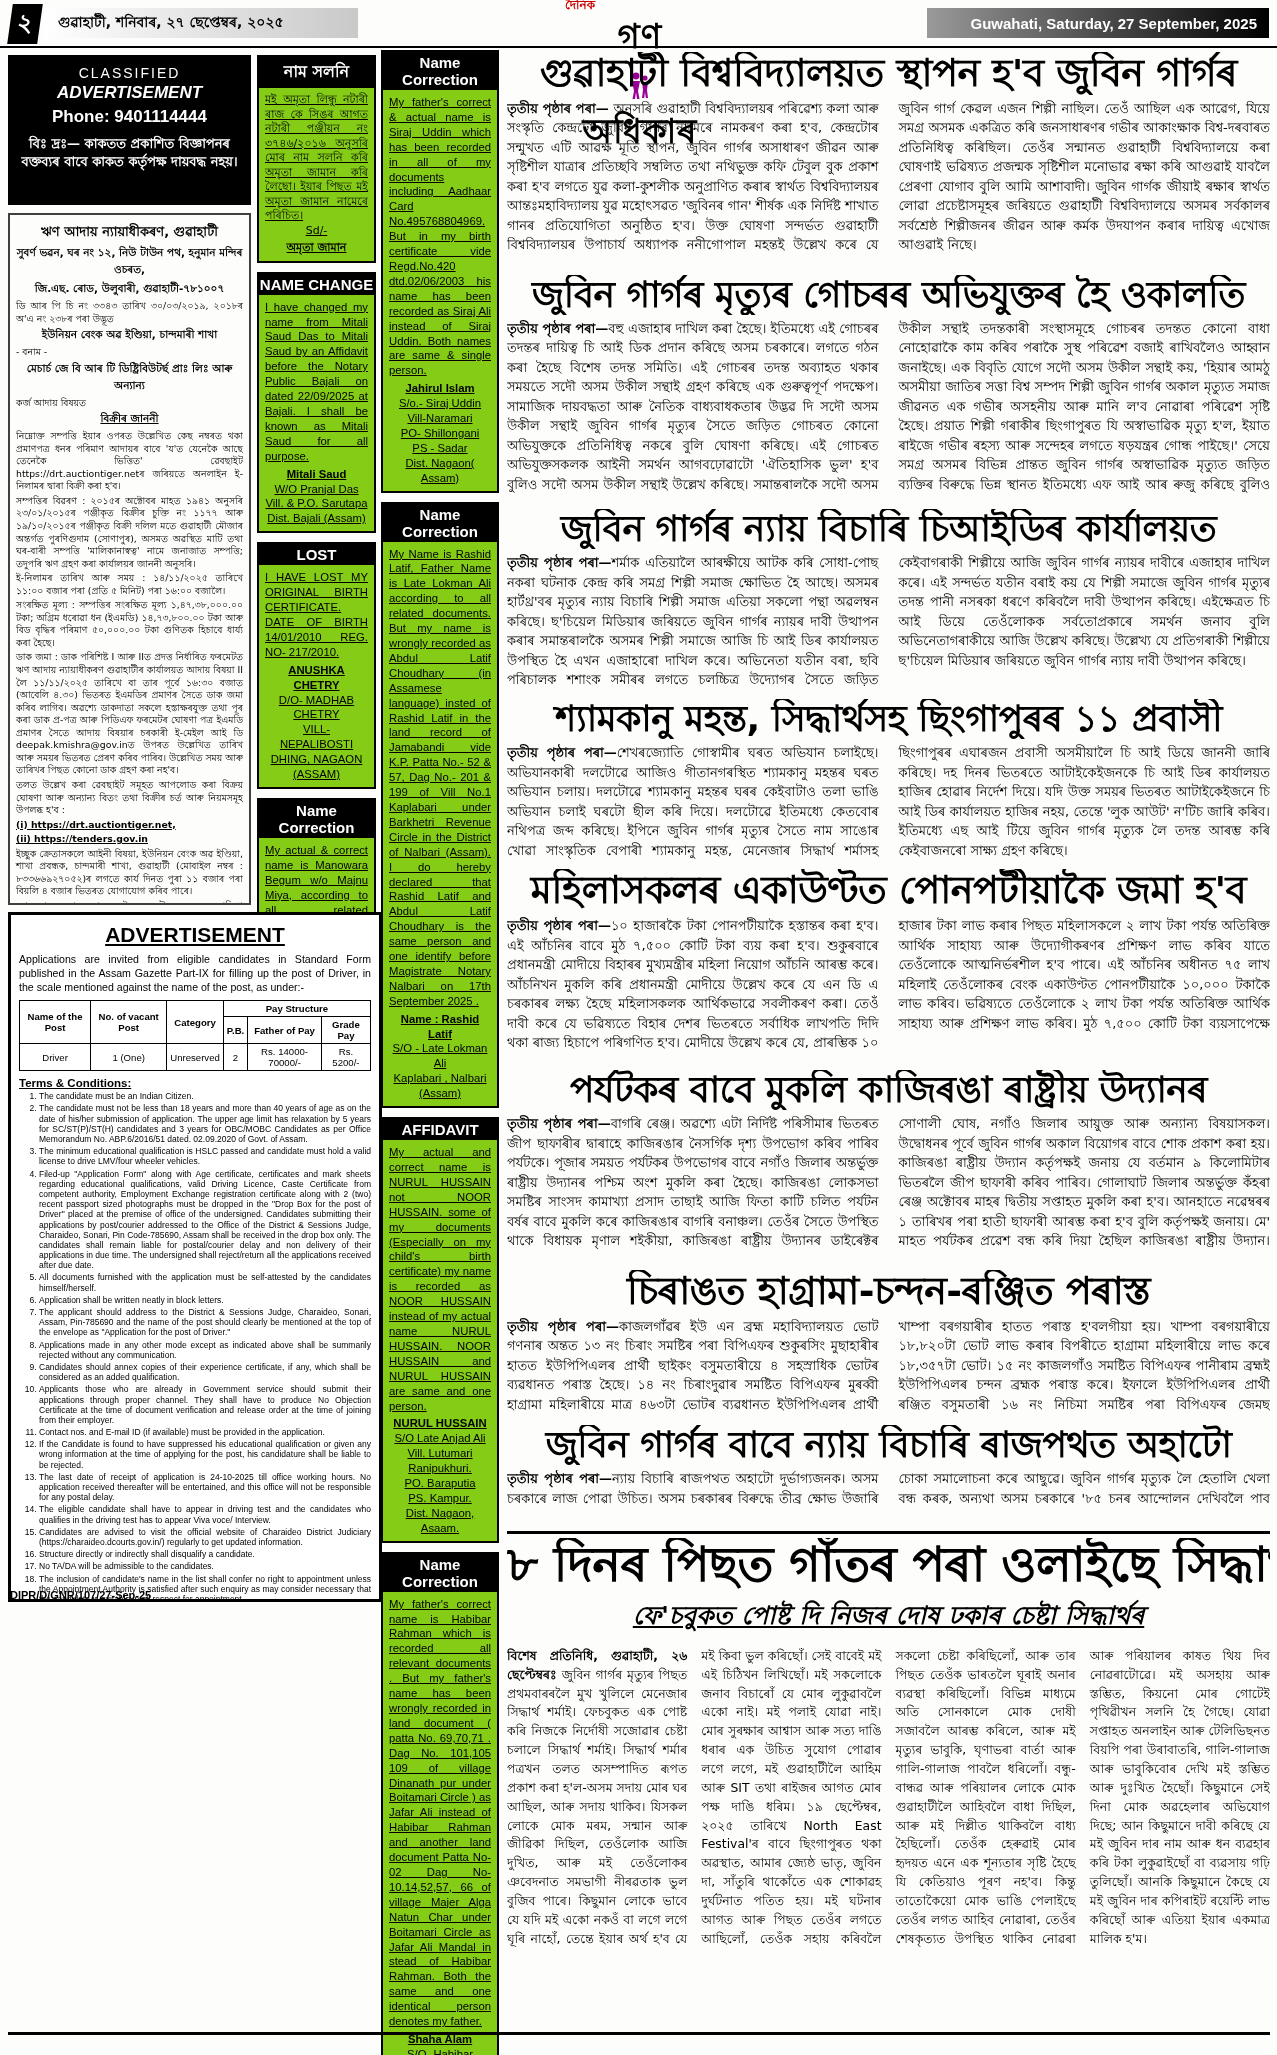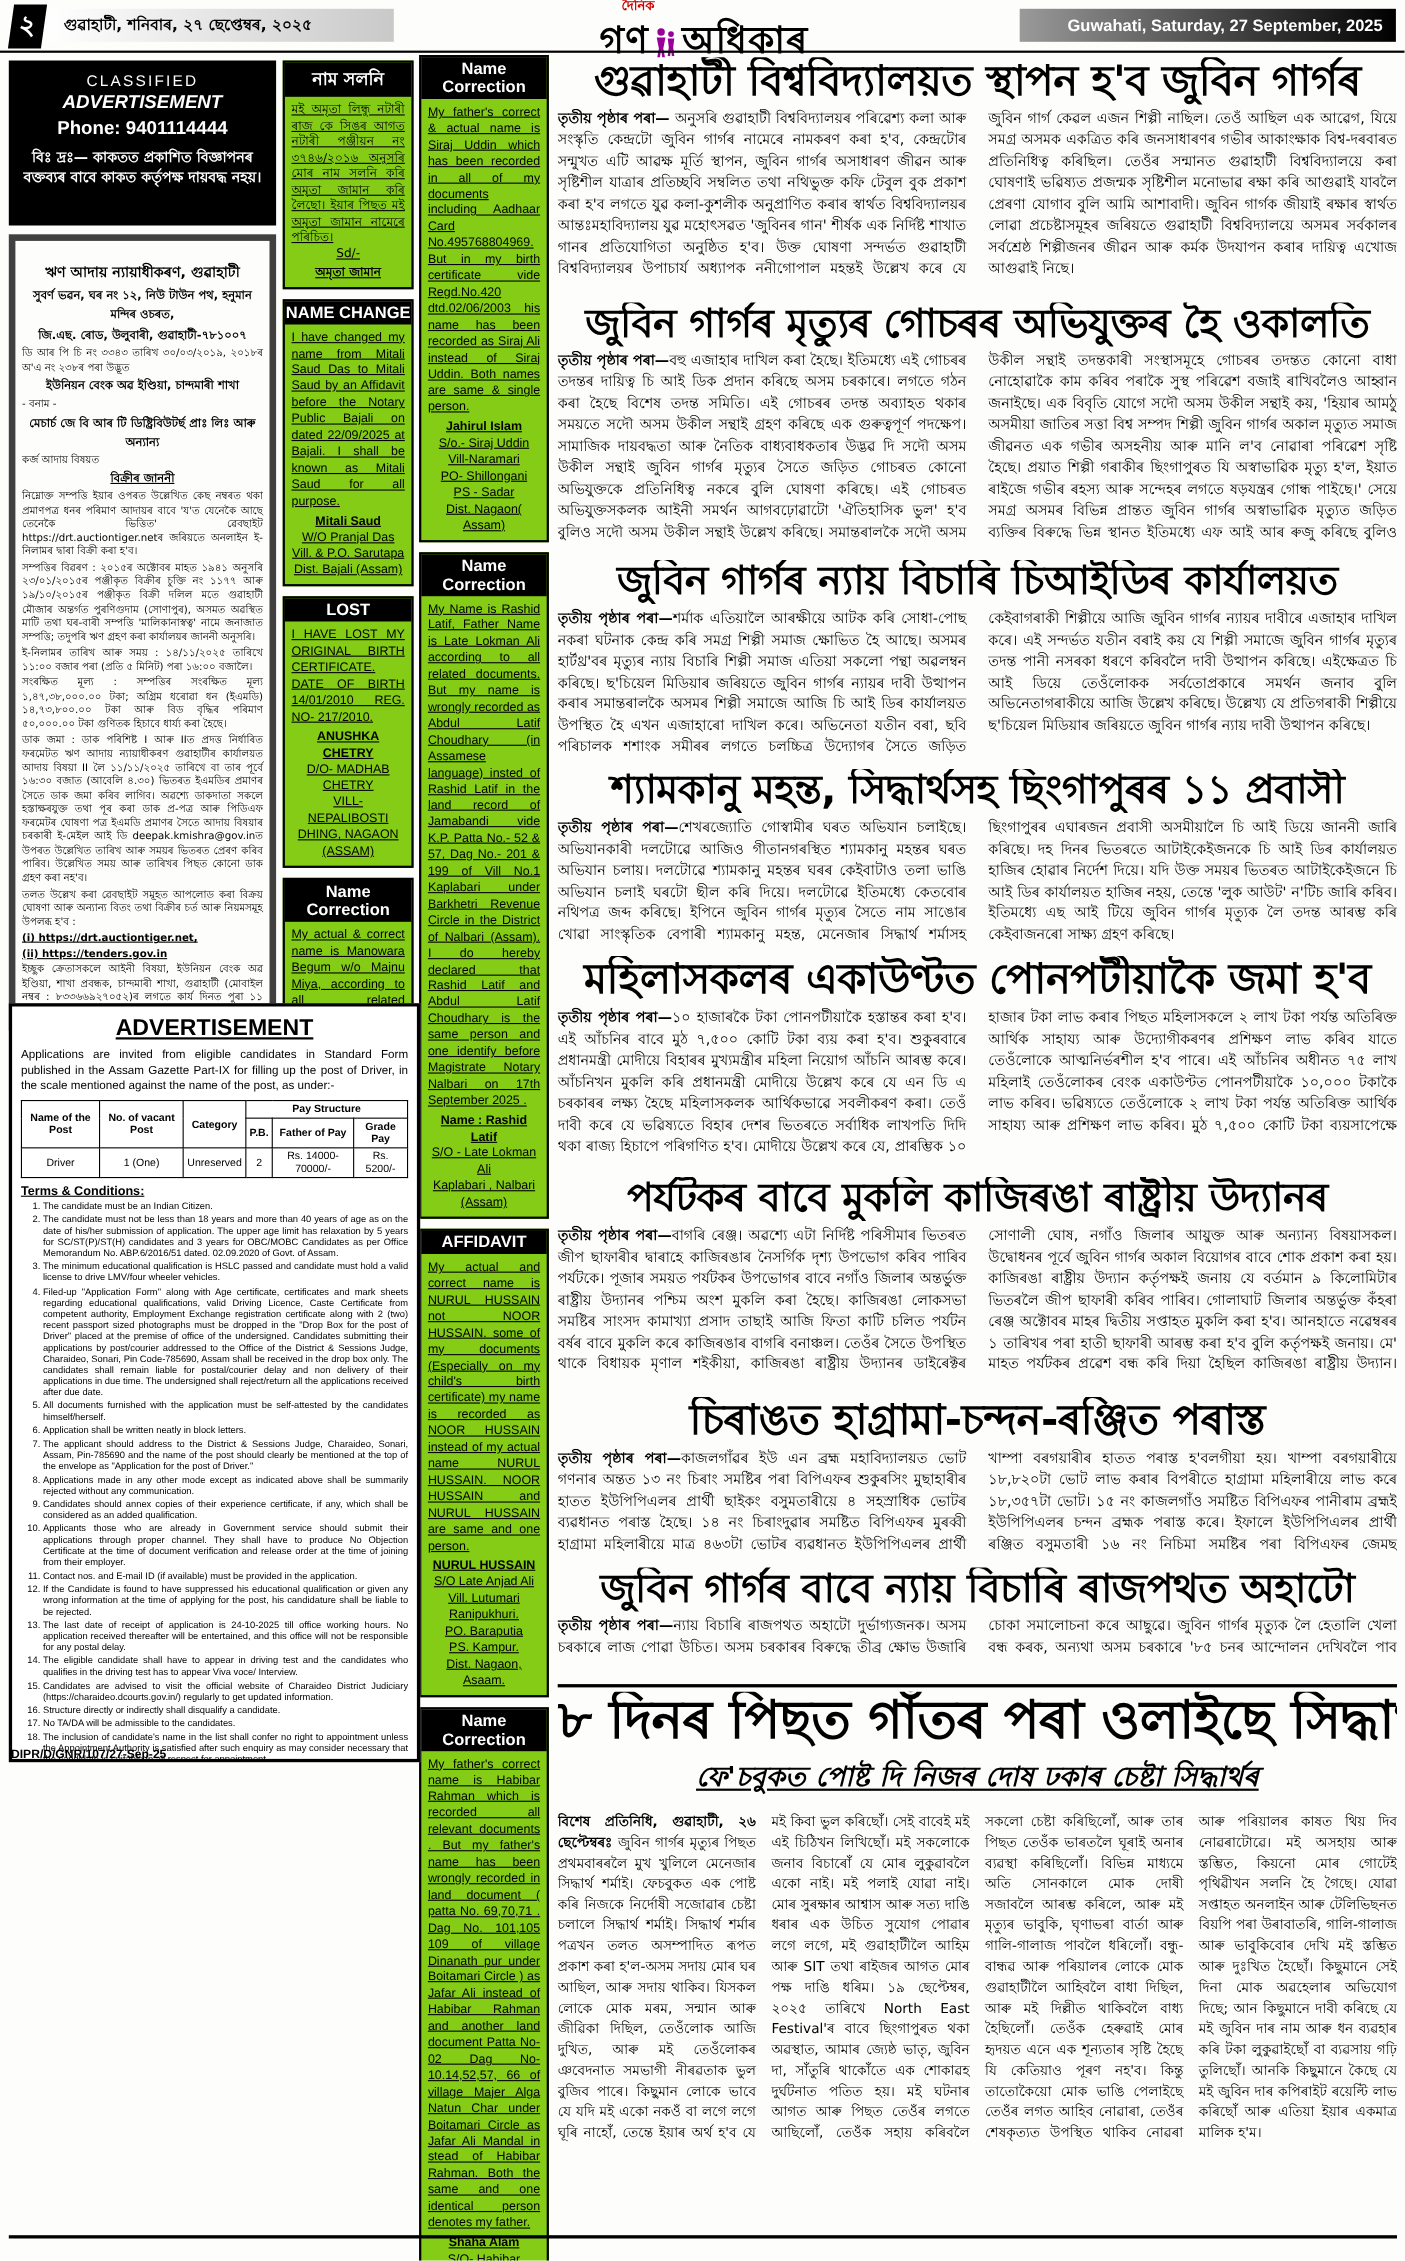--- a/index.html
+++ b/index.html
@@ -17,21 +17,21 @@
     font-size:24px;font-weight:bold;display:flex;align-items:center;justify-content:center;
     transform:skewX(-8deg);
   }
   .date-as{
     position:absolute;top:8px;left:44px;width:300px;height:30px;
     background:linear-gradient(to right,#ffffff,#c9c9c9);
     font-size:14px;font-weight:bold;display:flex;align-items:center;padding-left:14px;
   }
   .masthead{position:absolute;top:0px;left:455px;width:370px;text-align:center;}
   .dainik{color:#cc0000;font-size:12px;font-weight:bold;display:block;line-height:10px;margin-left:-120px;}
-  .mast-main{font-size:34px;font-weight:bold;letter-spacing:1px;display:flex;align-items:center;justify-content:center;gap:4px;}
+  .mast-main{font-size:34px;font-weight:bold;letter-spacing:1px;display:flex;align-items:center;justify-content:center;gap:4px;flex-direction:column;}
   .hdr-right{
     position:absolute;top:8px;right:8px;width:330px;height:30px;
     background:linear-gradient(to right,#9a9a9a,#000000);
     color:#fff;font-family:"Liberation Sans",sans-serif;font-size:15px;font-weight:bold;
     display:flex;align-items:center;justify-content:flex-end;padding-right:12px;
   }
   
   .nbox{border:2px solid #000;background:#84cc16;margin-bottom:9px;text-decoration:underline;}
   .nbar{background:#000;color:#fff;text-align:center;font-weight:bold;
         font-family:"Liberation Sans",sans-serif;font-size:15px;padding:2px 0;}
@@ -44,21 +44,21 @@
   .col1{position:absolute;left:8px;top:55px;width:243px;}
   .col2{position:absolute;left:257px;top:55px;width:119px;}
   .col3{position:absolute;left:381px;top:50px;width:118px;}
   
   .classified{background:#000;color:#fff;text-align:center;padding:10px 8px 12px;height:128px;}
   .cl1{font-family:"Liberation Sans",sans-serif;font-weight:normal;font-size:14px;letter-spacing:2px;}
   .cl2{font-family:"Liberation Sans",sans-serif;font-weight:bold;font-style:italic;font-size:17px;margin-top:2px;}
   .cl3{font-family:"Liberation Sans",sans-serif;font-weight:bold;font-size:17px;margin-top:4px;}
   .cl4{font-size:13px;font-weight:bold;margin-top:8px;line-height:1.4;}
   
-  .drt{border:6px solid #404040;margin-top:8px;height:678px;overflow:hidden;padding:17px 6px;}
+  .drt{border:2px solid #404040;margin-top:8px;height:678px;overflow:hidden;padding:5px 6px;}
   .drt p{margin:2px 0;}
   .drt .c{text-align:center;}
   .drt .b{font-weight:bold;}
   .drt .t1{font-size:13px;}
   .drt .t2{font-size:10.5px;}
   .drt .t3{font-size:9.3px;text-align:justify;line-height:1.35;}
   .drt .u{text-decoration:underline;}
   .drt a{color:#000;font-weight:bold;}
   
   .adbox{position:absolute;left:8px;top:912px;width:352px;height:672px;border:3px solid #000;

